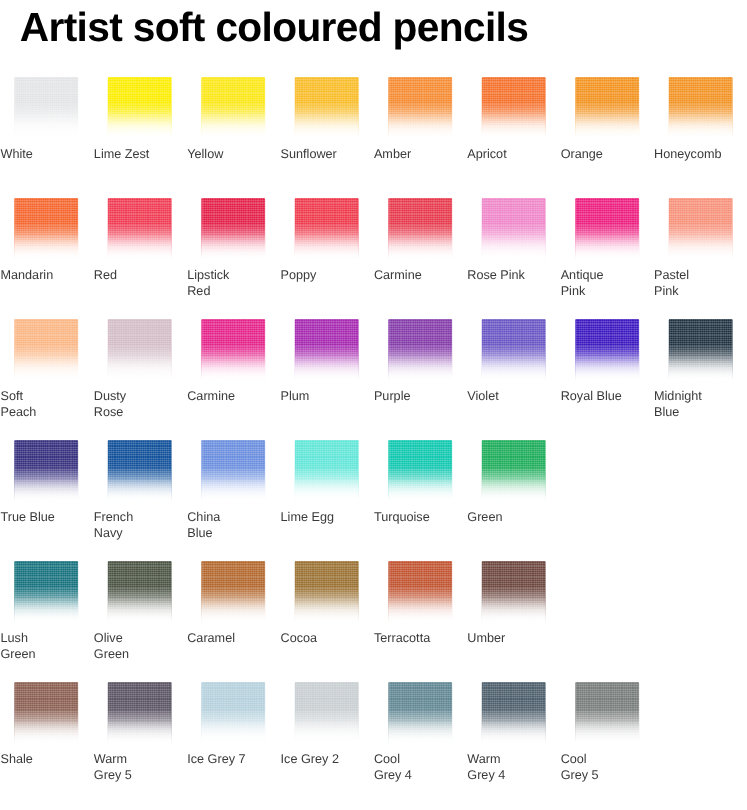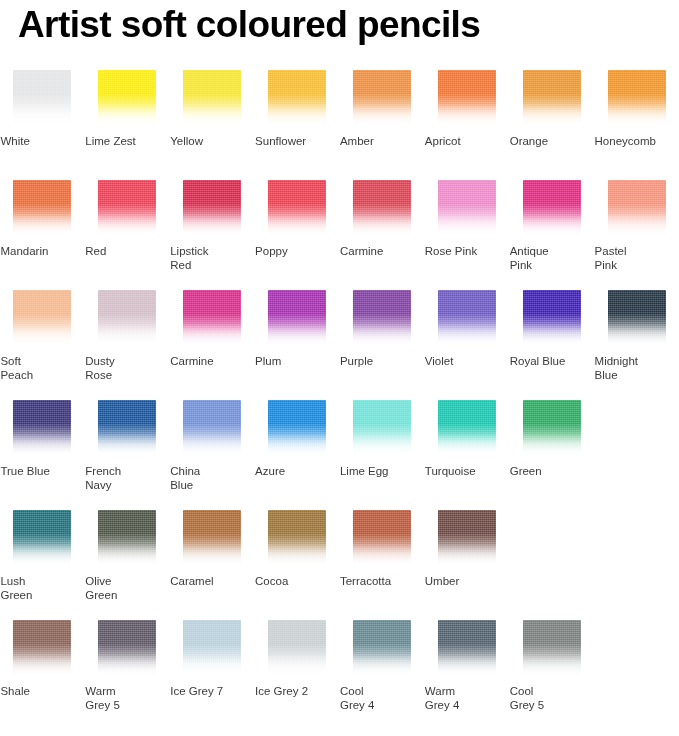--- a/index.html
+++ b/index.html
@@ -234,24 +234,20 @@
         <div class="swatch" style="background: linear-gradient(rgb(19, 82, 155) 0%, rgb(19, 82, 155) 38%, rgb(19, 82, 155) 50%, rgb(19, 82, 155) 60%, rgb(255, 255, 255) 100%);"></div>
         <div class="label">French
 Navy</div>
       </div>
       <div class="cell">
         <div class="swatch" style="background: linear-gradient(rgb(106, 142, 222) 0%, rgb(106, 142, 222) 38%, rgb(106, 142, 222) 50%, rgb(106, 142, 222) 60%, rgb(255, 255, 255) 100%);"></div>
         <div class="label">China
 Blue</div>
       </div>
       <div class="cell">
-        <div class="swatch" style="background: linear-gradient(rgb(17, 135, 224) 0%, rgb(17, 135, 224) 38%, rgb(17, 135, 224) 50%, rgb(17, 135, 224) 60%, rgb(255, 255, 255) 100%);"></div>
-        <div class="label">Azure</div>
-      </div>
-      <div class="cell">
         <div class="swatch" style="background: linear-gradient(rgb(99, 230, 216) 0%, rgb(99, 230, 216) 38%, rgb(99, 230, 216) 50%, rgb(99, 230, 216) 60%, rgb(255, 255, 255) 100%);"></div>
         <div class="label">Lime Egg</div>
       </div>
       <div class="cell">
         <div class="swatch" style="background: linear-gradient(rgb(16, 199, 176) 0%, rgb(16, 199, 176) 38%, rgb(16, 199, 176) 50%, rgb(16, 199, 176) 60%, rgb(255, 255, 255) 100%);"></div>
         <div class="label">Turquoise</div>
       </div>
       <div class="cell">
         <div class="swatch" style="background: linear-gradient(rgb(31, 173, 92) 0%, rgb(31, 173, 92) 38%, rgb(31, 173, 92) 50%, rgb(31, 173, 92) 60%, rgb(255, 255, 255) 100%);"></div>
         <div class="label">Green</div>

